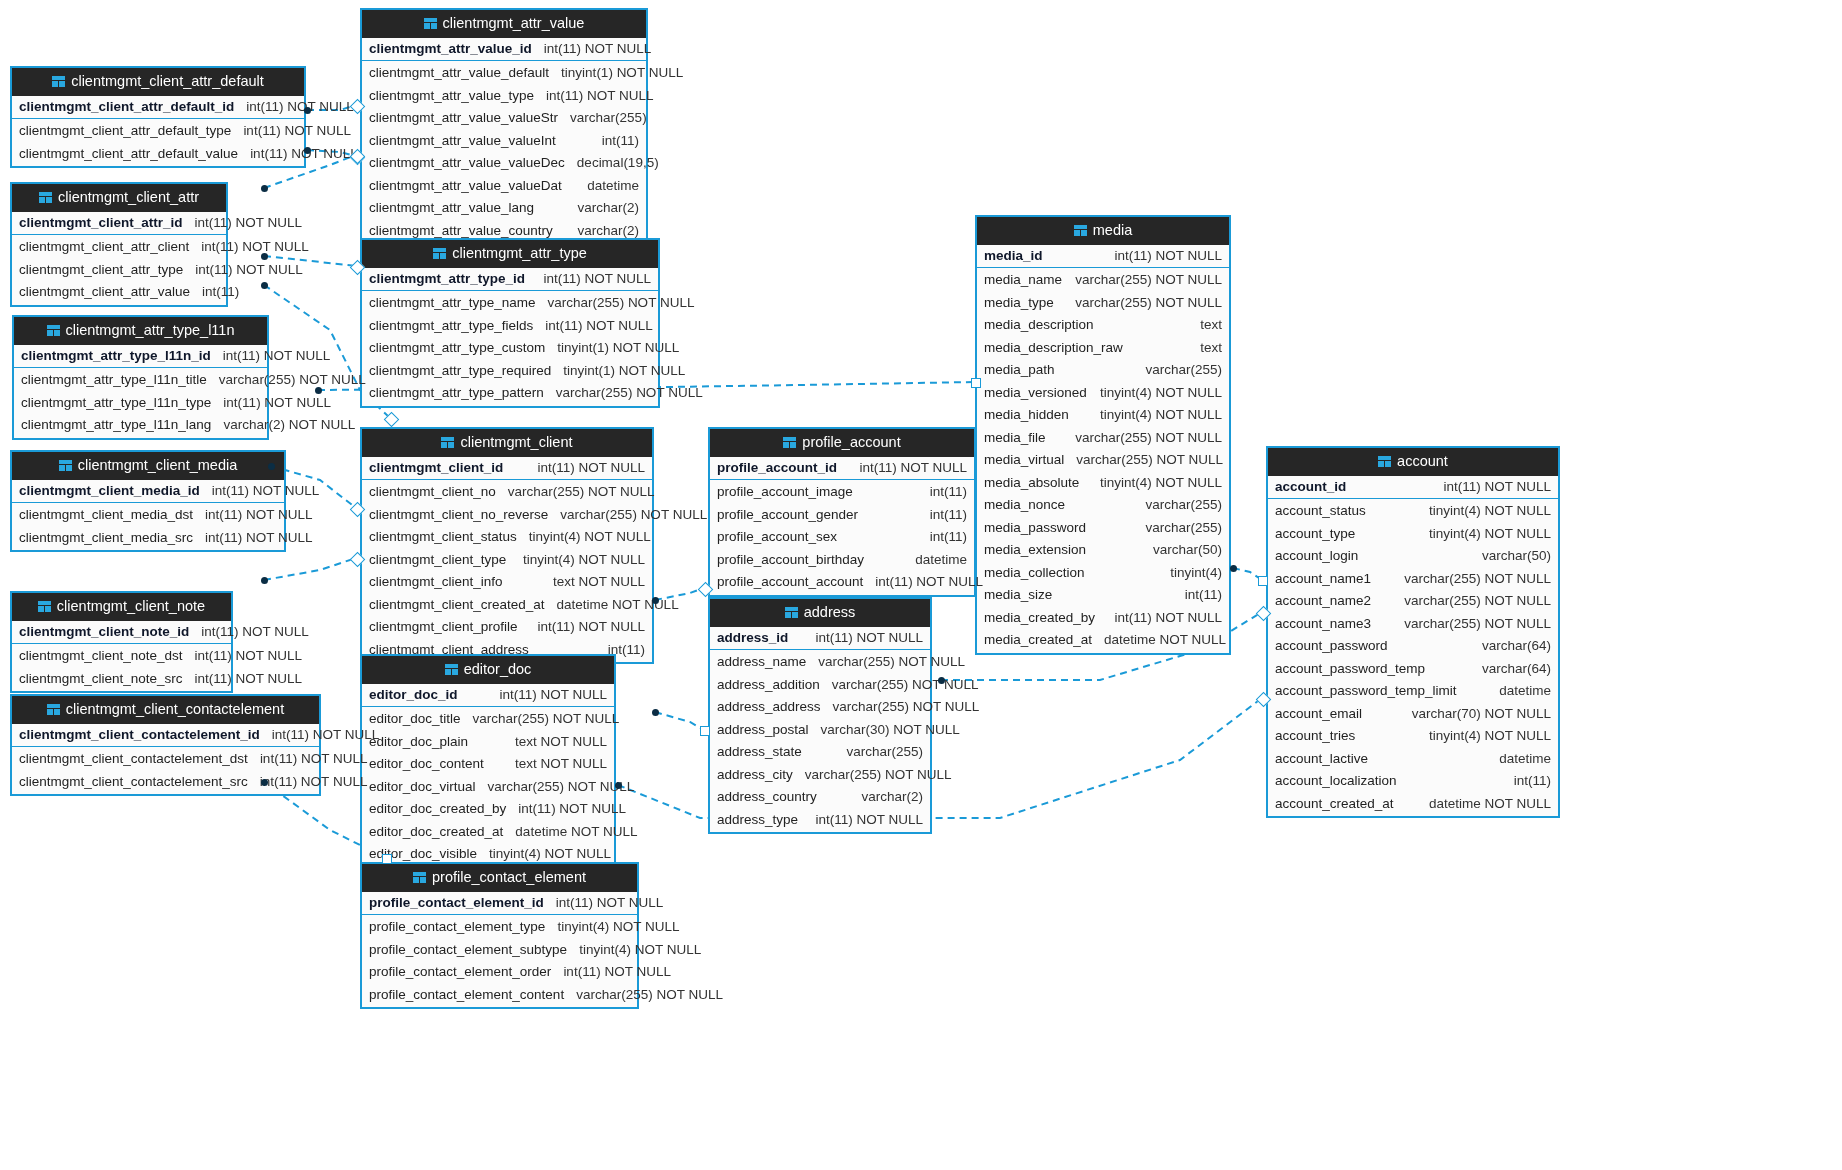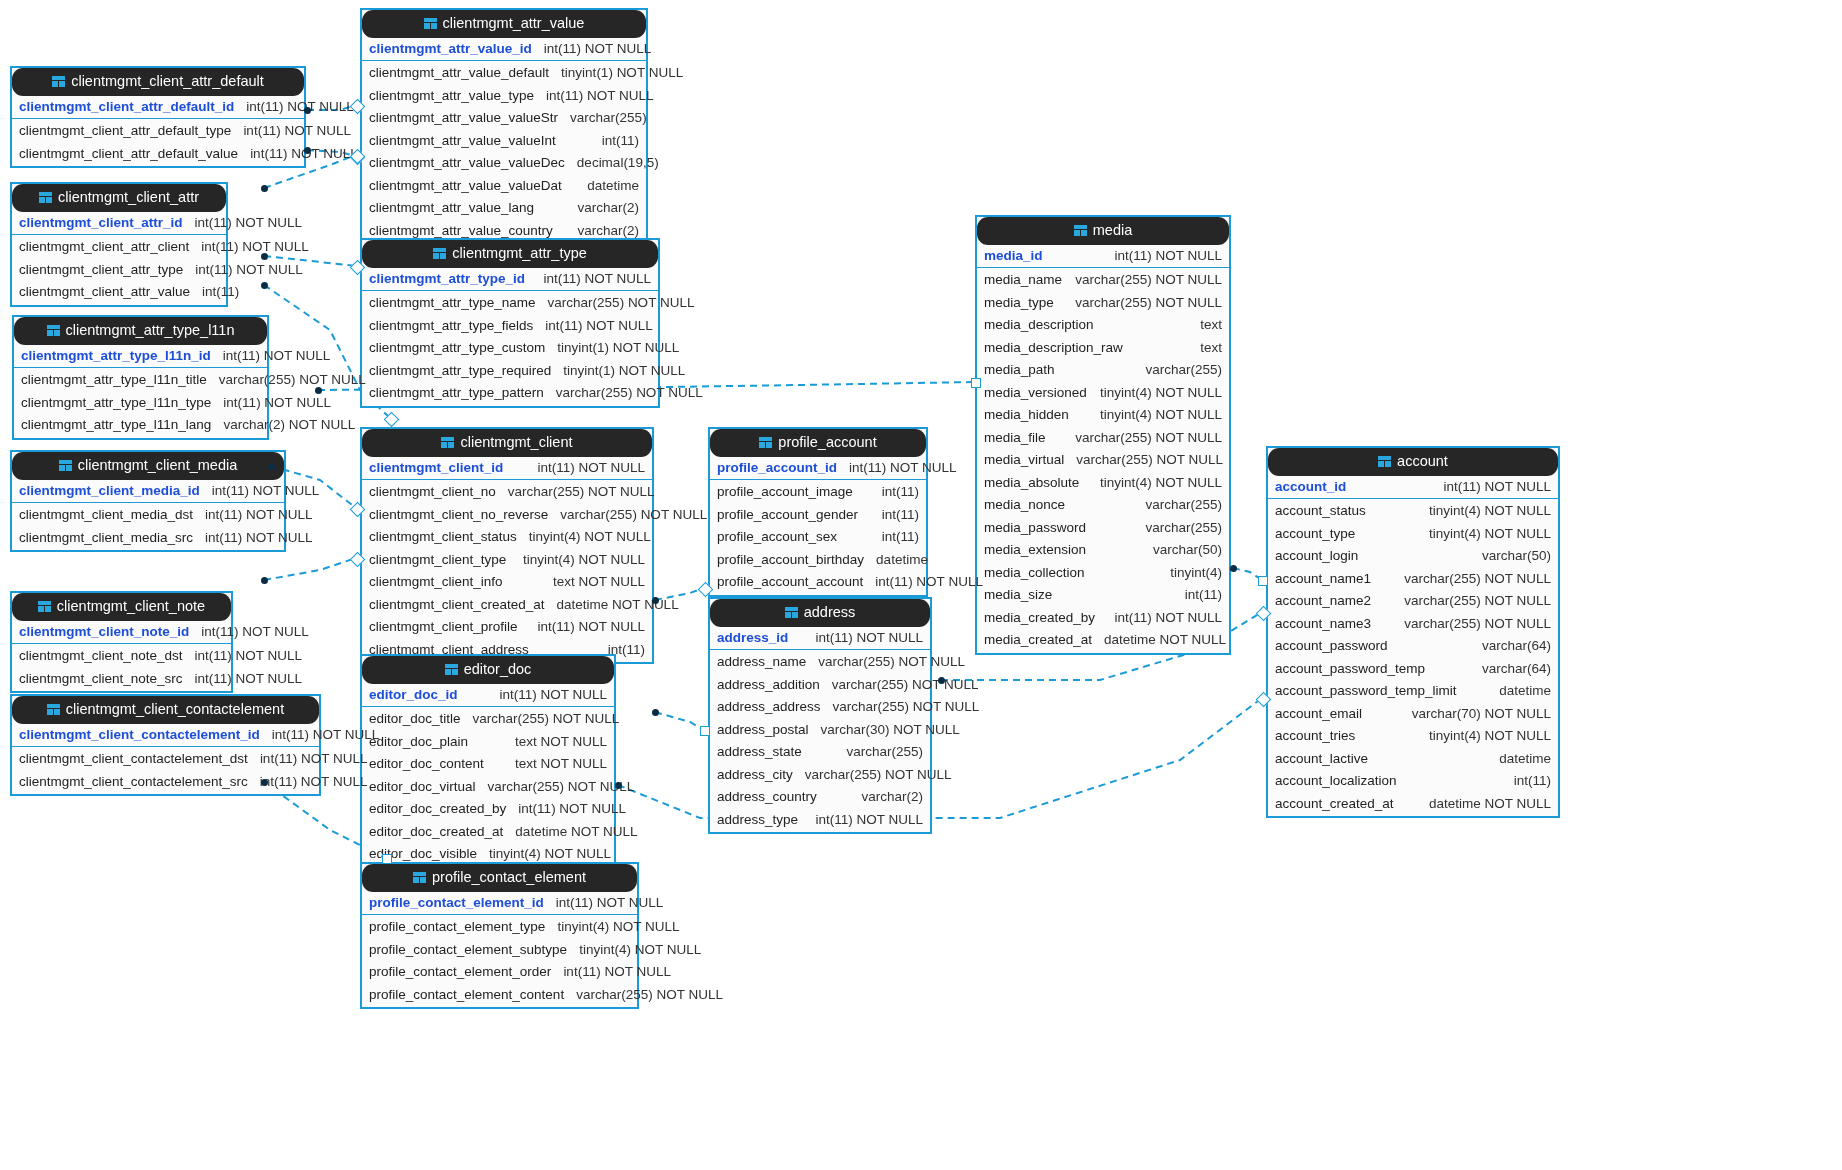--- a/index.html
+++ b/index.html
@@ -41,21 +41,20 @@
     color: #ffffff;
     font-size: 14.5px;
     line-height: 1;
     padding: 6px 8px 7px 8px;
     text-align: center;
     white-space: nowrap;
     display: flex;
     align-items: center;
     justify-content: center;
     gap: 6px;
-    border-radius: 11px;
   }
   .tbl-icon {
     display: inline-block;
     width: 13px;
     height: 11px;
     position: relative;
     flex: 0 0 auto;
   }
   .tbl-icon i {
     position: absolute;
@@ -75,21 +74,21 @@
     justify-content: space-between;
     font-size: 13.5px;
     line-height: 1;
     padding: 4px 7px 5px 7px;
     color: #222222;
     white-space: nowrap;
     gap: 12px;
   }
   .row .cname { text-align: left; }
   .row .ctype { text-align: right; color: #333333; }
-  .pk-row .cname { font-weight: bold; color: #1d4ed8; }
+  .pk-row .cname { font-weight: bold; color: #0f172a; }
   .body-rows { padding-top: 1px; padding-bottom: 1px; }
 
   
   .marker {
     position: absolute;
     z-index: 4;
   }
   .marker.dot {
     width: 7px; height: 7px;
     background: #0b2d44;
@@ -449,21 +448,21 @@
           <div class="row">
             <span class="cname">clientmgmt_client_profile</span>
             <span class="ctype">int(11) NOT NULL</span>
           </div>
           <div class="row">
             <span class="cname">clientmgmt_client_address</span>
             <span class="ctype">int(11)</span>
           </div>
         </div>
       </div>
-      <div class="entity" style="left: 708px; top: 427px; width: 220px;">
+      <div class="entity" style="left: 708px; top: 427px; width: 268px;">
         <div class="entity-header">
           <span class="tbl-icon">
             <i class="r1"></i>
             <i class="r2a"></i>
             <i class="r2b"></i>
           </span>
           <span>profile_account</span>
         </div>
         <div class="row pk-row">
           <span class="cname">profile_account_id</span>

